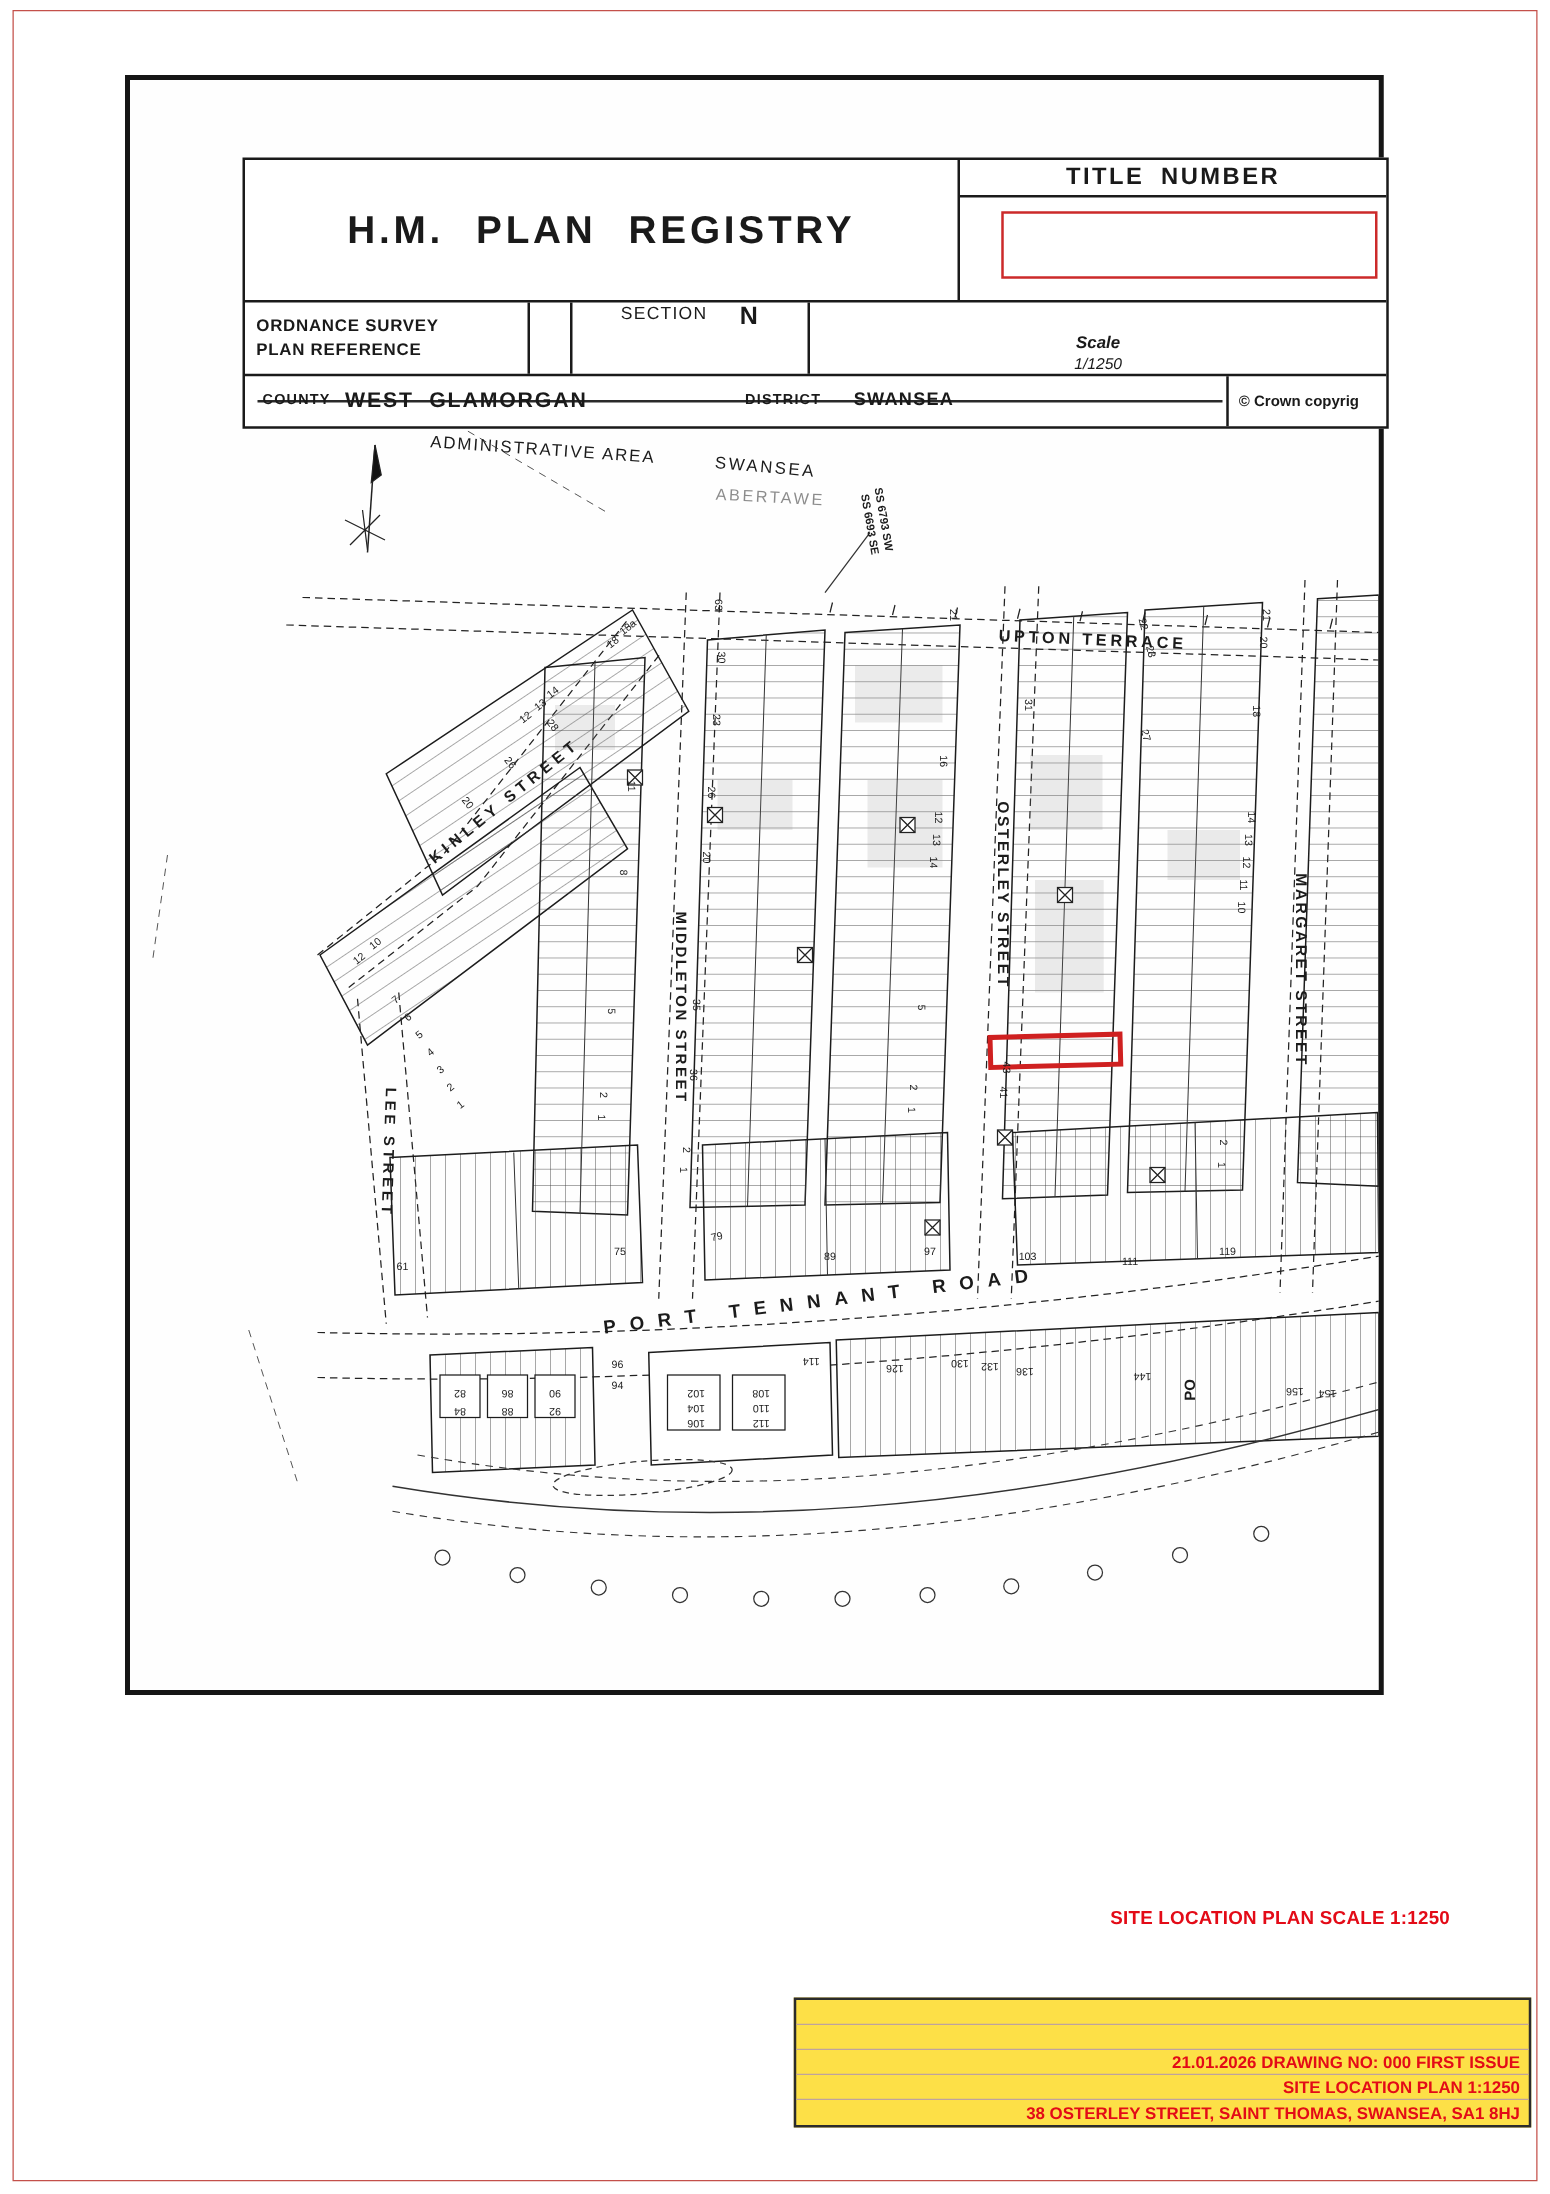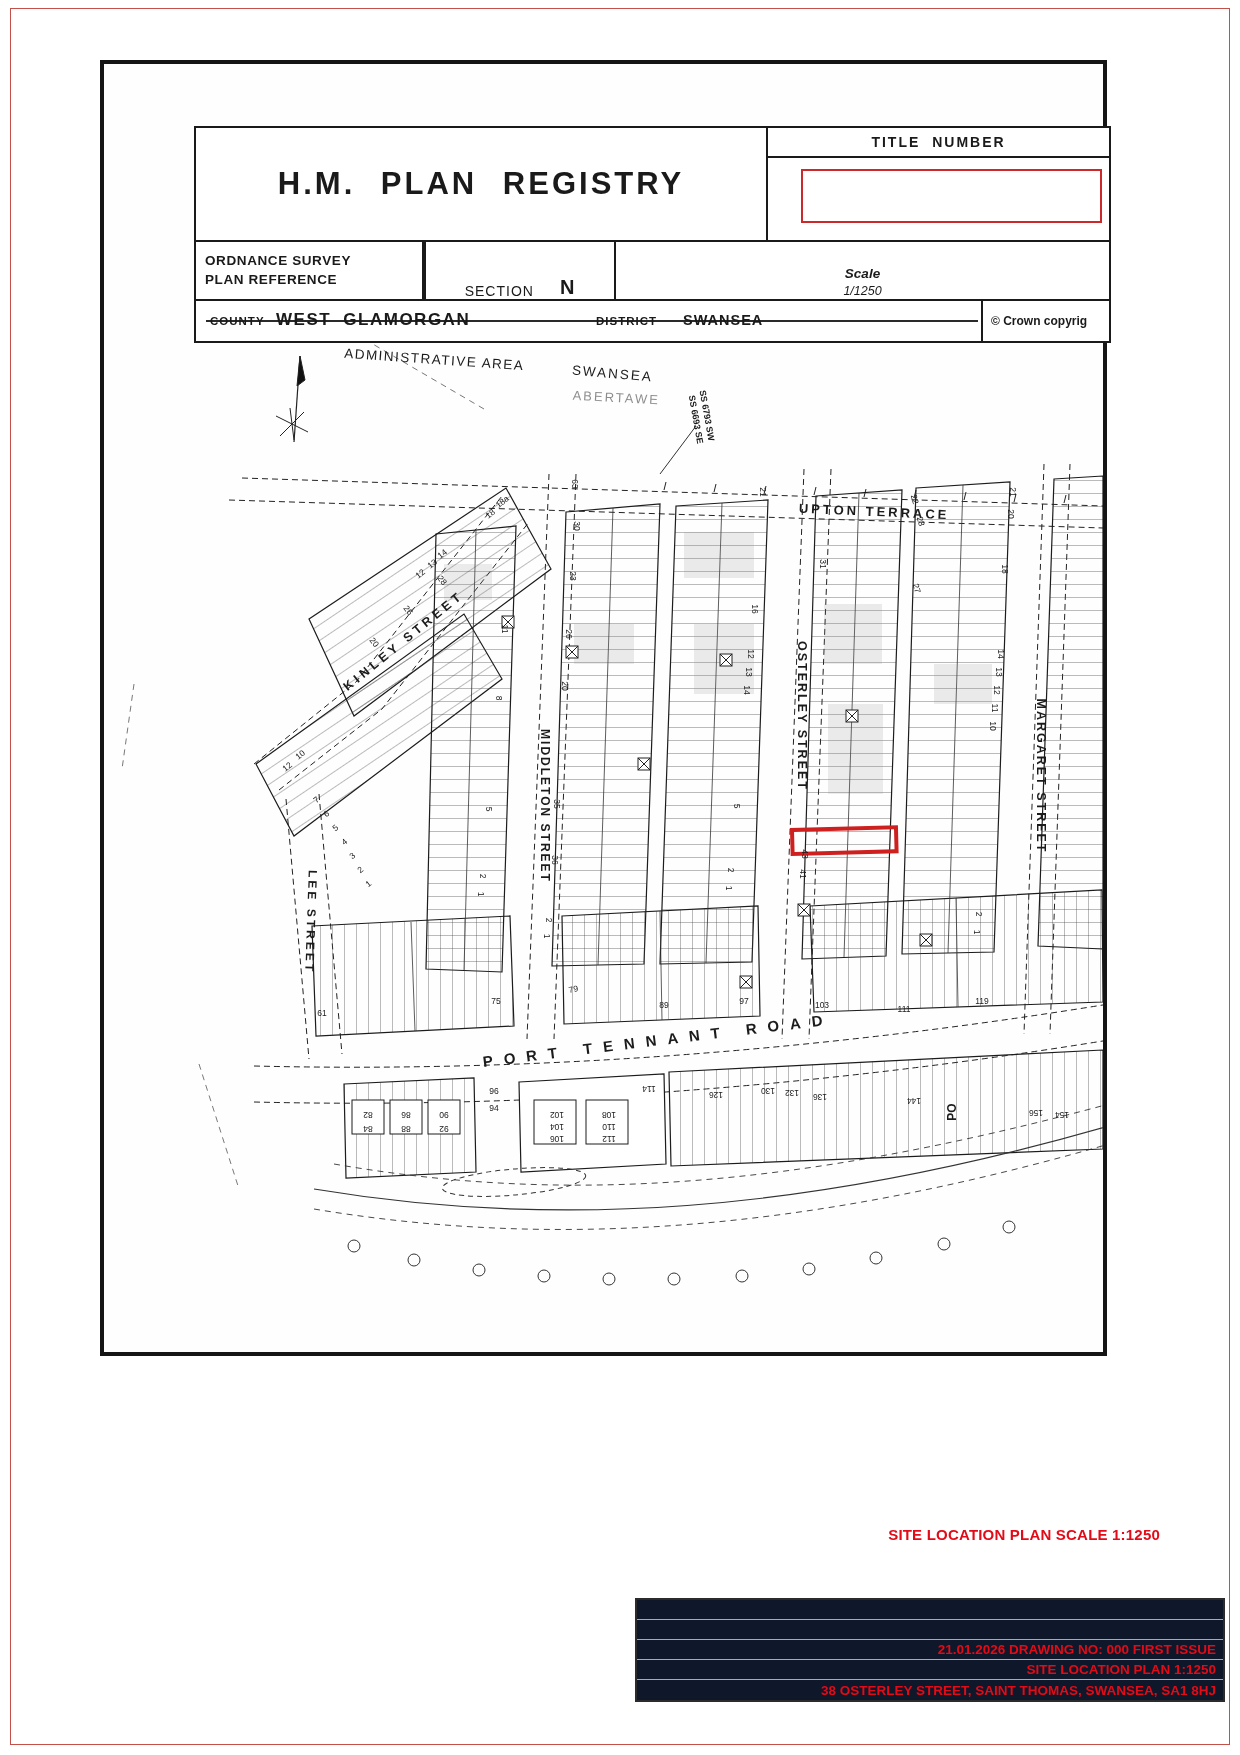--- a/index.html
+++ b/index.html
@@ -7,43 +7,43 @@
   .page-border{position:absolute;left:10px;top:8px;right:10px;bottom:10px;border:1px solid #c4504a;pointer-events:none;}
   
   .scan{position:absolute;left:100px;top:60px;width:999px;height:1288px;border:4px solid #151515;background:#fefefe;}
   .map-svg{position:absolute;left:0;top:0;}
   
   .hdr{position:absolute;left:90px;top:62px;width:913px;border:2px solid #1a1a1a;background:#fff;}
   .hdr-row1{display:flex;height:112px;}
   .hdr-title-cell{width:570px;border-right:2px solid #1a1a1a;display:flex;align-items:center;justify-content:center;}
   .hm-title{font-size:31px;font-weight:bold;letter-spacing:3px;word-spacing:14px;}
   .hdr-tn-cell{flex:1;display:flex;flex-direction:column;}
-  .tn-strip{height:28px;border-bottom:2px solid #1a1a1a;display:flex;align-items:center;justify-content:center;font-size:14px;font-weight:bold;letter-spacing:2px;word-spacing:6px;}
+  .tn-strip{height:28px;border-bottom:2px solid #1a1a1a;display:flex;align-items:center;justify-content:center;font-size:19px;font-weight:bold;letter-spacing:2px;word-spacing:6px;}
   .tn-body{flex:1;position:relative;}
   .tn-redbox{position:absolute;left:33px;right:7px;top:11px;height:50px;border:2px solid #cc2a2a;}
   .hdr-row2{display:flex;height:57px;border-top:2px solid #1a1a1a;}
   .os-label{width:228px;border-right:2px solid #1a1a1a;display:flex;flex-direction:column;justify-content:center;padding-left:9px;box-sizing:border-box;font-size:13.5px;font-weight:bold;letter-spacing:.6px;line-height:1.35;}
   .os-value{width:322px;display:flex;align-items:center;justify-content:center;font-size:20px;font-weight:bold;letter-spacing:1px;}
-  .sec-cell{width:188px;border-left:2px solid #1a1a1a;display:flex;align-items:flex-end;justify-content:center;gap:26px;font-size:14px;letter-spacing:1px;}
+  .sec-cell{width:188px;border-left:2px solid #1a1a1a;display:flex;align-items:flex-start;justify-content:center;gap:26px;font-size:14px;letter-spacing:1px;margin-left:32px;}
   .sec-value{font-size:20px;font-weight:bold;}
   .scale-cell{flex:1;border-left:2px solid #1a1a1a;display:flex;flex-direction:column;align-items:center;justify-content:flex-end;line-height:1.3;font-style:italic;}
   .scale-label{font-size:13.5px;font-weight:bold;}
   .scale-value{font-size:12.5px;}
   .hdr-row3{position:relative;height:40px;border-top:2px solid #1a1a1a;}
   .strike{position:absolute;left:10px;width:772px;top:19px;height:2px;background:#2a2a2a;}
   .r3-t{position:absolute;top:50%;transform:translateY(-54%);white-space:nowrap;}
   .county-l{left:14px;font-size:11.5px;font-weight:bold;letter-spacing:1px;}
   .county-v{left:80px;font-size:17px;font-weight:bold;letter-spacing:1.5px;word-spacing:6px;}
   .district-l{left:400px;font-size:11.5px;font-weight:bold;letter-spacing:1px;}
   .district-v{left:487px;font-size:14.5px;font-weight:bold;letter-spacing:1px;}
   .cpy-cell{position:absolute;left:785px;top:0;bottom:0;right:0;border-left:2px solid #1a1a1a;display:flex;align-items:center;padding-left:8px;font-size:12px;white-space:nowrap;overflow:hidden;font-weight:bold;}
   
   .red{color:#e30b17;}
   .site-scale-line{position:absolute;right:80px;top:1526px;font-size:15px;font-weight:bold;letter-spacing:.2px;}
-  .titleblock{position:absolute;left:635px;top:1598px;width:586px;border:2px solid #2b2b2b;background:#0f172a;}
+  .titleblock{position:absolute;left:635px;top:1598px;width:586px;border:2px solid #2b2b2b;background:#fde047;}
   .tb-row{height:20px;border-bottom:1px solid #bfa39d;display:flex;align-items:center;justify-content:flex-end;padding-right:7px;font-size:13.5px;font-weight:bold;white-space:nowrap;box-sizing:border-box;}
   .tb-row:last-child{border-bottom:none;padding-left:30px;}
 </style>
 </head>
 <body>
 
 <div class="page-border"></div>
 
 <div class="scan">
 

